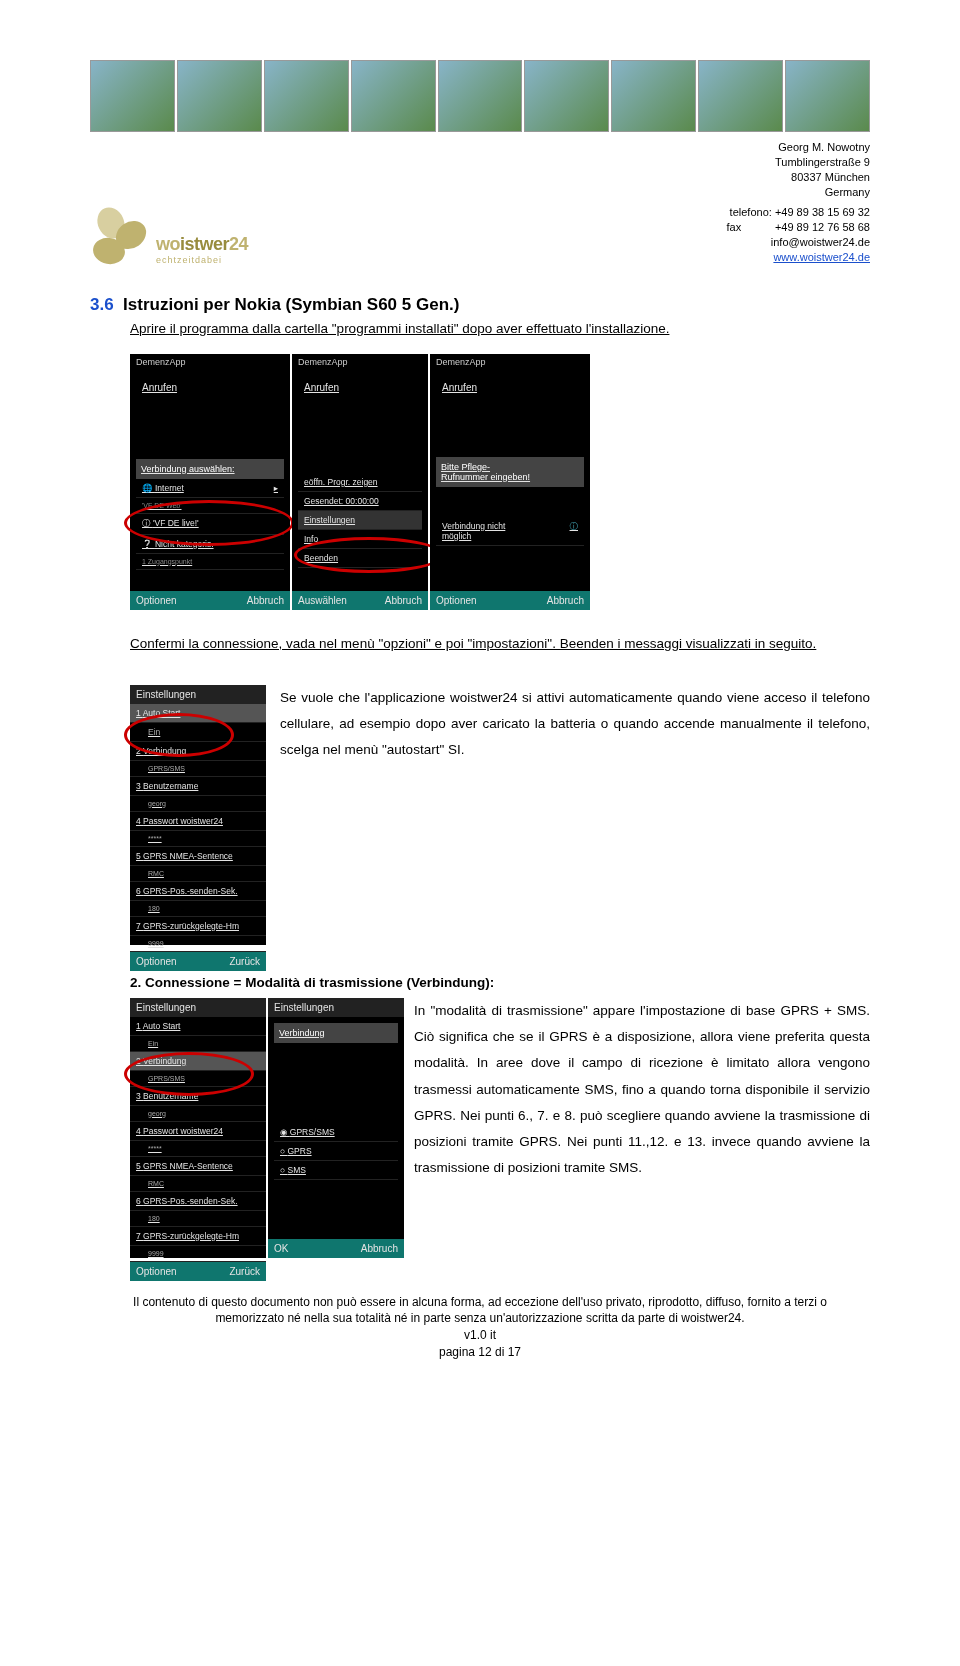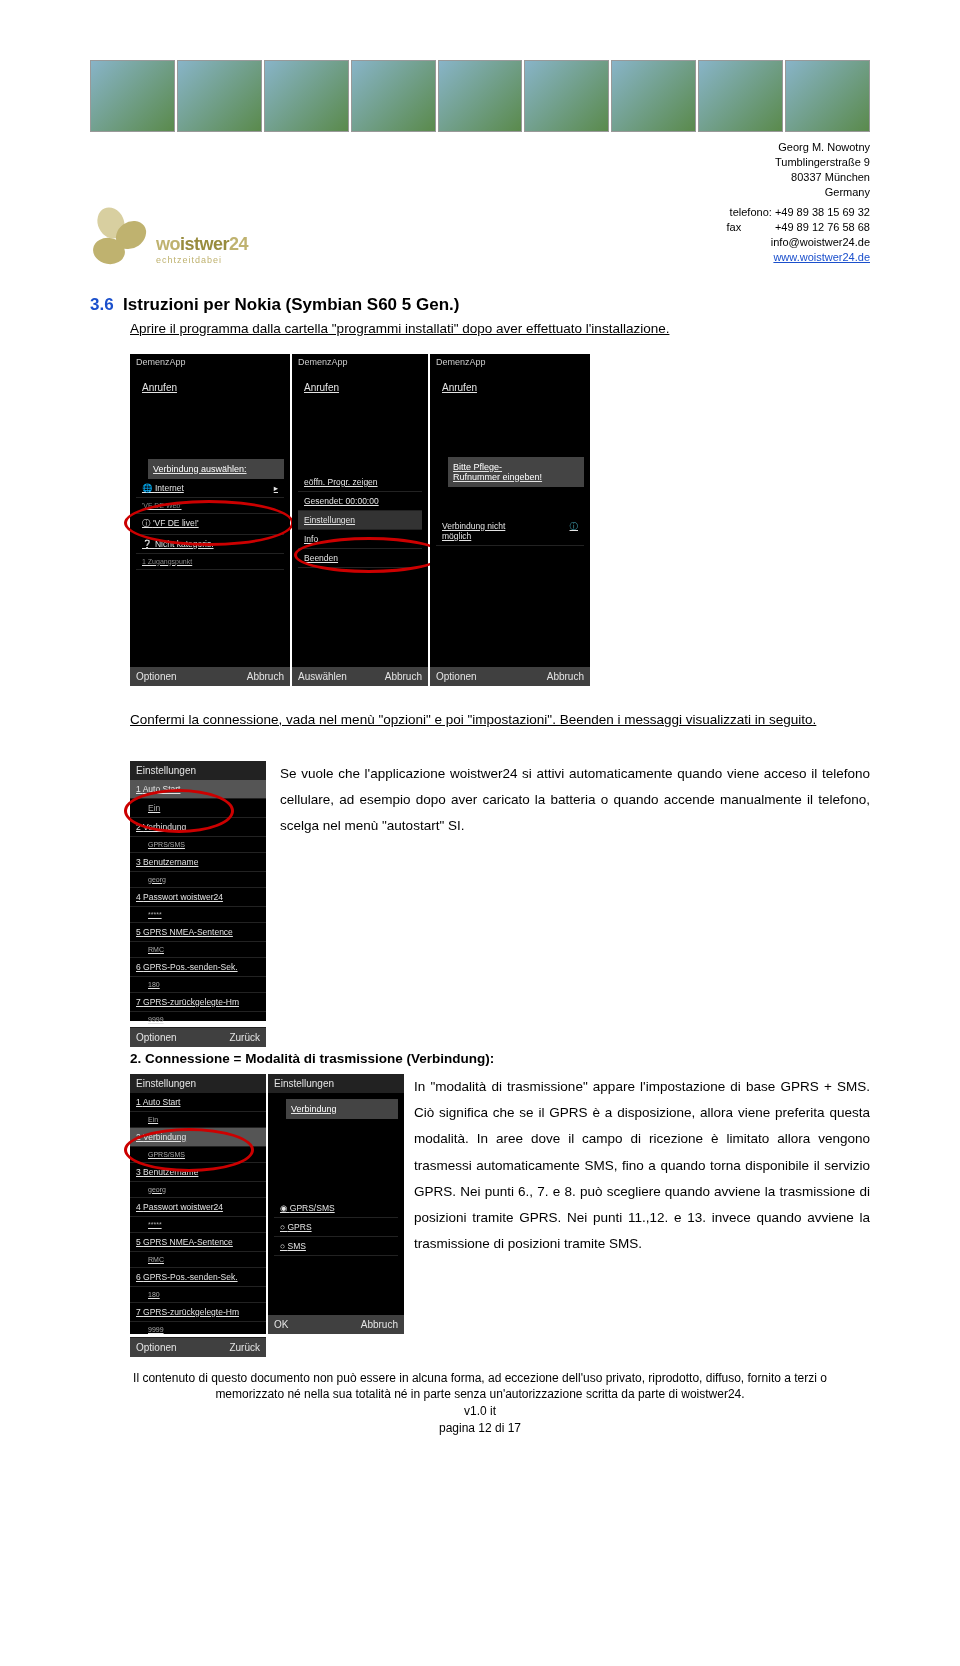--- a/index.html
+++ b/index.html
@@ -16,42 +16,42 @@
   .petal.p3 { top: 30px; left: 6px; transform: rotate(100deg); }
   .logo-text { font-size: 18px; color: #bfb26f; font-weight: bold; letter-spacing: -0.5px; }
   .logo-text .istwer { color: #988c3e; }
   .logo-sub { font-size: 9px; color: #bfb26f; letter-spacing: 1px; }
   .contact-block { font-size: 11px; text-align: right; line-height: 1.35; }
   .contact-block .link { color: #1a4fcc; text-decoration: underline; }
   .h2 { font-size: 17px; font-weight: bold; color: #000; margin-bottom: 4px; }
   .h2 .blue { color: #1a4fcc; }
   .para { font-size: 13.5px; line-height: 1.55; text-align: justify; margin-bottom: 8px; text-decoration: underline; }
   .screens-row { display: flex; gap: 2px; margin: 14px 0 24px 0; }
-  .phone-shot { width: 160px; height: 332px; background: #000; color: #e4e4e4; font-size: 10px; position: relative; display: flex; flex-direction: column; }
+  .phone-shot { width: 160px; height: 256px; background: #000; color: #e4e4e4; font-size: 10px; position: relative; display: flex; flex-direction: column; }
   .phone-shot.narrow { width: 136px; }
   .ps-top { font-size: 9px; padding: 3px 6px; color: #ccc; }
   .ps-mid { flex: 1; padding: 6px; text-decoration: underline; }
-  .ps-bot { display: flex; justify-content: space-between; padding: 4px 6px; font-size: 10px; background: #404040; }
+  .ps-bot { display: flex; justify-content: space-between; padding: 4px 6px; font-size: 10px; background: #0f766e; }
   .ps-item { padding: 4px 6px; border-bottom: 1px solid #222; display: flex; justify-content: space-between; font-size: 8.5px; }
   .ps-title { font-size: 10px; padding: 4px 6px; background: #222; }
   .ring { border: 3px solid #cc0000; border-radius: 50%; position: absolute; }
   .ringA { width: 170px; height: 46px; left: -6px; top: 146px; }
   .ringB { width: 150px; height: 36px; left: 2px; top: 183px; }
   .ringC { width: 110px; height: 44px; left: -6px; top: 28px; }
   .ringD { width: 130px; height: 44px; left: -6px; top: 54px; }
   .section-gap { margin-top: 30px; }
   .autostart-wrap { display: flex; gap: 14px; align-items: flex-start; margin-top: 8px; }
   .subh { font-weight: bold; font-size: 13.5px; margin-bottom: 6px; }
   .indented { margin-left: 40px; }
   .conn-wrap { display: flex; gap: 10px; align-items: flex-start; margin-top: 8px; }
   .conn-text { flex: 1; font-size: 13.5px; line-height: 1.95; text-align: justify; }
   .footer { margin-top: 36px; text-align: center; font-size: 12px; line-height: 1.4; }
   .auto-text { font-size: 13.5px; line-height: 1.95; text-align: justify; }
   .dual-shots { display: flex; gap: 2px; position: relative; }
-  .phone-shot .hl { background: #444; color: #fff; font-size: 9px; padding: 5px; margin-left: 12px; }
+  .phone-shot .hl { background: #444; color: #fff; font-size: 9px; padding: 5px; }
 </style>
 </head>
 <body>
 
 <div class="page">
   <div class="header-strip">
     <div class="thumb"></div>
     <div class="thumb"></div>
     <div class="thumb"></div>
     <div class="thumb"></div>

